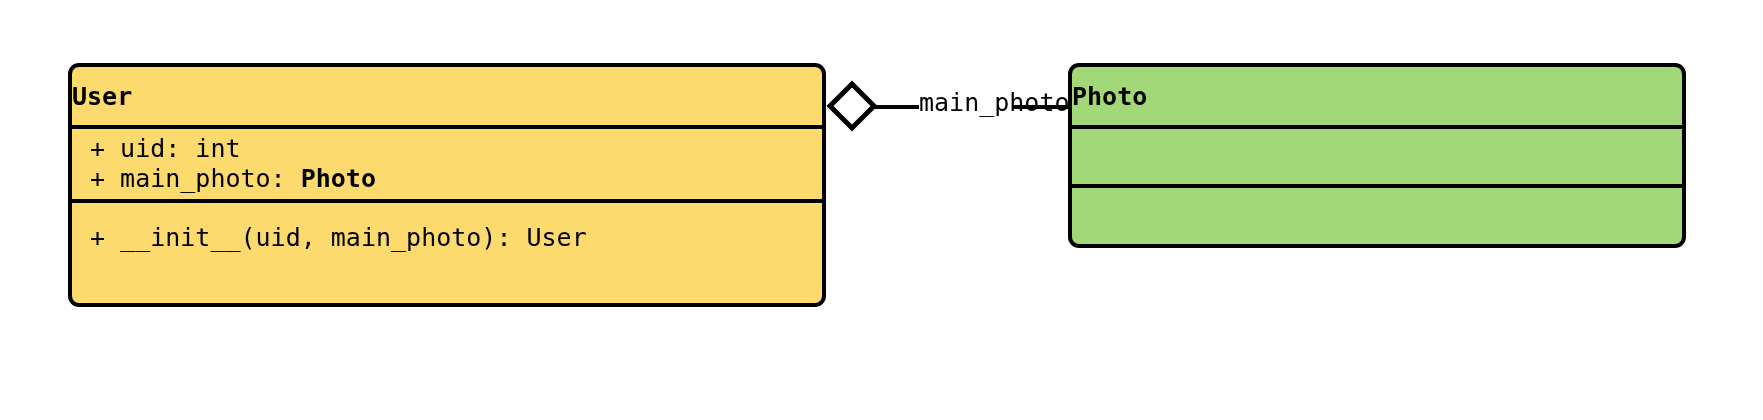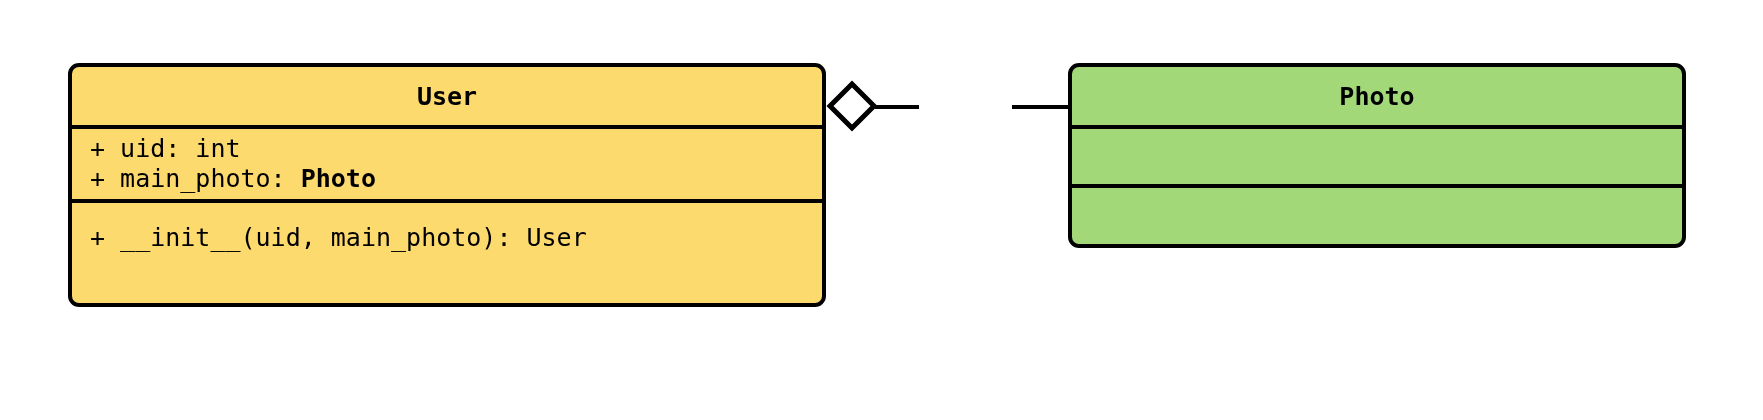--- a/index.html
+++ b/index.html
@@ -30,21 +30,21 @@
   .uml-compartment {
     box-sizing: border-box;
     display: flex;
     flex-direction: column;
     justify-content: center;
   }
   .uml-compartment + .uml-compartment {
     border-top: 4px solid #000000;
   }
   .uml-title {
-    text-align: center;
+    text-align: left;
     font-weight: bold;
     font-size: 25px;
     letter-spacing: 0px;
     color: #000000;
   }
   .uml-member {
     font-size: 25px;
     color: #000000;
     white-space: pre;
     padding-left: 18px;
@@ -128,20 +128,21 @@
       <div class="uml-member">+ __init__(uid, main_photo): User</div>
     </div>
   </div>
 
   <div id="aggregation-diamond">
     <svg width="52" height="52" viewBox="0 0 52 52" xmlns="http://www.w3.org/2000/svg">
       <polygon points="26,4 48,26 26,48 4,26" fill="#ffffff" stroke="#000000" stroke-width="5" stroke-linejoin="miter"></polygon>
     </svg>
   </div>
   <div class="edge-line" id="edge-line-left"></div>
+  <div id="association-label">main_photo</div>
   <div class="edge-line" id="edge-line-right"></div>
 
   <div class="uml-class" id="photo-class">
     <div class="uml-compartment" id="photo-title-compartment">
       <div class="uml-title">Photo</div>
     </div>
     <div class="uml-compartment" id="photo-attributes-compartment"></div>
     <div class="uml-compartment" id="photo-methods-compartment"></div>
   </div>
 

